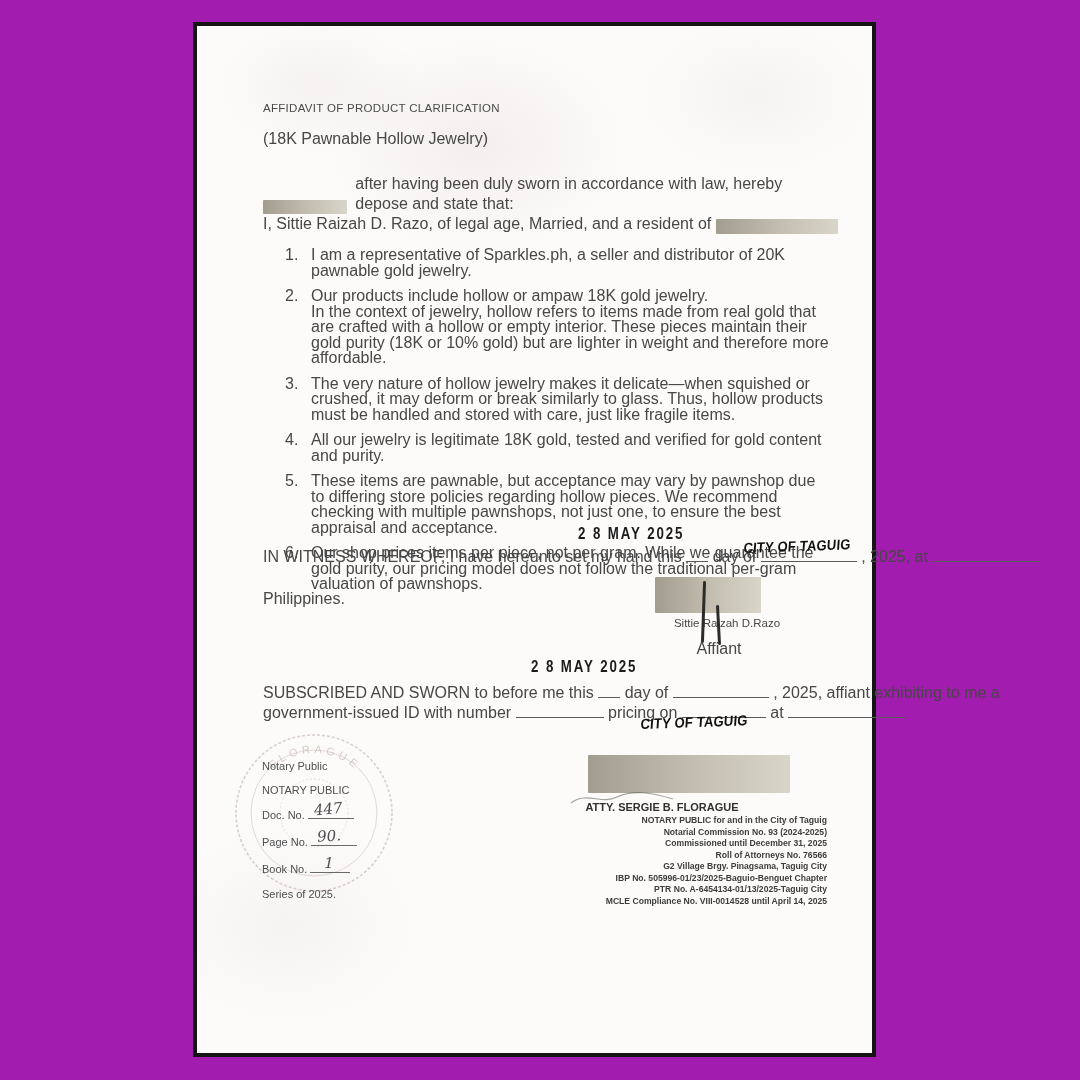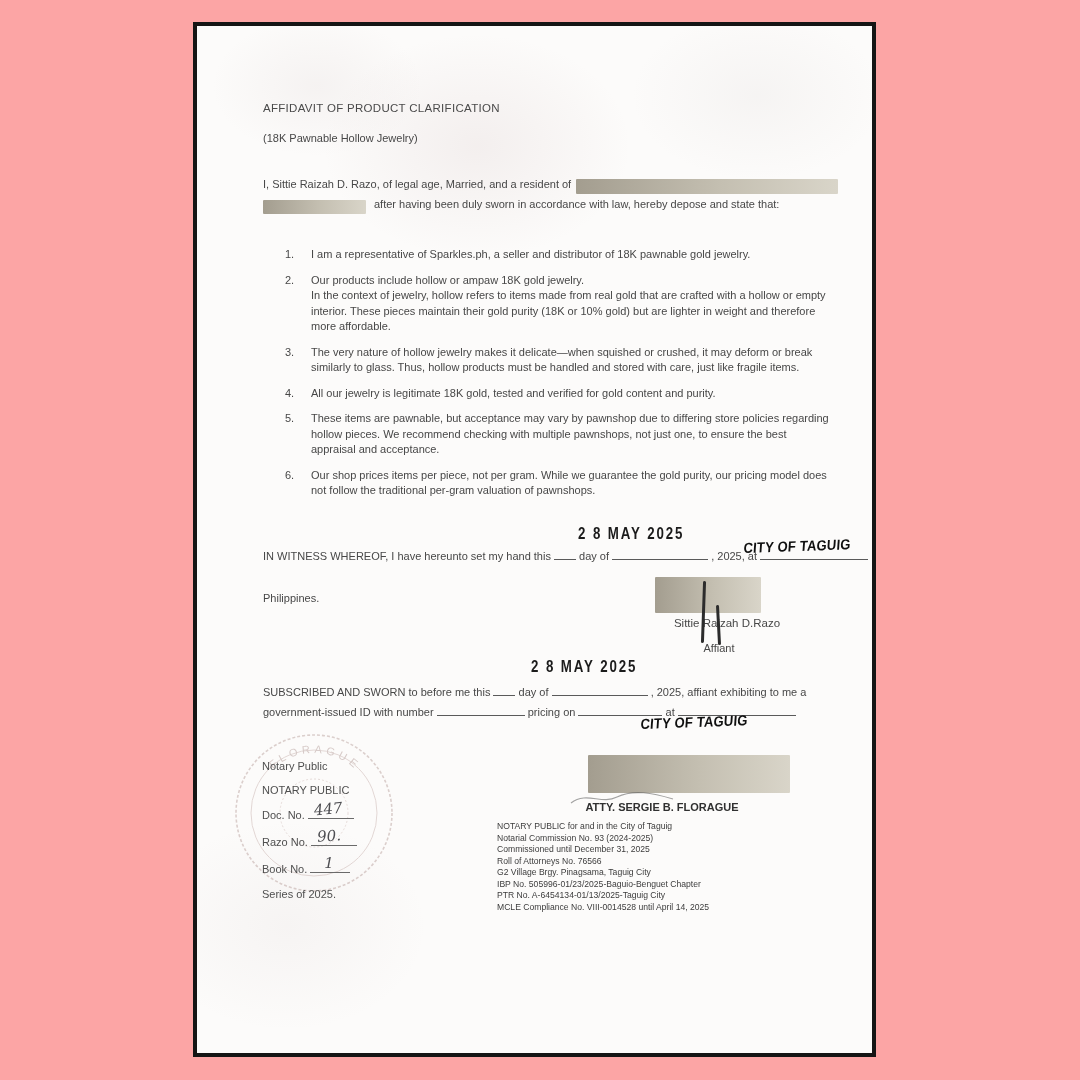--- a/index.html
+++ b/index.html
@@ -1,75 +1,75 @@
 <!DOCTYPE html>
 <html><head>
 <meta charset="utf-8">
 <style>
   html,body{margin:0;padding:0;background:#ffffff;width:1080px;height:1080px;overflow:hidden;}
   *{box-sizing:border-box;}
-  .stage{position:relative;width:1080px;height:1080px;background:#fca5a5;font-family:"Liberation Sans",sans-serif;color:#3f3f3f;}
+  .stage{position:relative;width:1080px;height:1080px;background:#a21caf;font-family:"Liberation Sans",sans-serif;color:#3f3f3f;}
   .page{
     position:absolute;left:193px;top:22px;width:683px;height:1035px;
     border:4px solid #151515;
     background:
       radial-gradient(150px 100px at 120px 60px, rgba(185,165,165,.10), transparent 70%),
       radial-gradient(220px 160px at 280px 120px, rgba(180,150,150,.12), transparent 70%),
       radial-gradient(180px 120px at 560px 70px, rgba(170,160,160,.08), transparent 70%),
       radial-gradient(200px 150px at 90px 900px, rgba(170,150,150,.07), transparent 70%),
       #fcfbfa;
   }
   .abs{position:absolute;}
-  .doc-text{font-size:11px;line-height:15.5px;color:#474747;}
+  .doc-text{font-size:16px;line-height:15.5px;color:#474747;}
   .title{font-size:11.5px;letter-spacing:.3px;color:#4a4a4a;}
   .blank{display:inline-block;border-bottom:1px solid #5a5a5a;height:11px;vertical-align:baseline;}
   .redact{background:linear-gradient(90deg,#a39d8f 0%,#c4bfb1 55%,#d9d5c9 100%);border-radius:1px;}
   .datestamp{
     font-family:"Liberation Sans",sans-serif;font-weight:bold;font-size:14px;color:#1b1b1b;
     letter-spacing:2px;transform:scaleY(1.15) scaleX(.95);transform-origin:left bottom;white-space:nowrap;
   }
   .citystamp{
     font-family:"Liberation Sans",sans-serif;font-weight:bold;font-size:14.5px;color:#101010;
     letter-spacing:.2px;transform:rotate(-2deg) skewX(-6deg) scaleX(.9);transform-origin:left bottom;white-space:nowrap;
   }
   .list-item{display:flex;margin-bottom:10px;}
   .list-num{width:26px;flex:0 0 26px;}
   .list-body{flex:1;}
   .hand{font-family:"DejaVu Serif",serif;font-style:italic;font-size:15px;color:#4e4e52;}
   .notary-line{font-size:11px;color:#4f4f4f;margin-bottom:13px;white-space:nowrap;}
   .nblank{display:inline-block;border-bottom:1px solid #6a6a6a;height:12px;vertical-align:baseline;position:relative;}
   .nhand{position:absolute;left:6px;bottom:0px;}
-  .details{font-size:8.6px;line-height:11.5px;color:#3c3c3c;text-align:left;font-weight:normal;}
+  .details{font-size:8.6px;line-height:11.5px;color:#3c3c3c;text-align:right;font-weight:bold;}
   .sig-stroke{position:absolute;width:2.5px;background:#2c2c2c;border-radius:2px;}
 </style>
 </head>
 <body>
 
 <div class="stage">
   <div class="page">
 
     <div class="abs title" style="left:66px;top:76px;">AFFIDAVIT OF PRODUCT CLARIFICATION</div>
     <div class="abs doc-text" style="left:66px;top:105px;">(18K Pawnable Hollow Jewelry)</div>
 
     <div class="abs" style="left:66px;top:148px;width:575px;">
       <div class="doc-text" style="display:flex;align-items:flex-end;line-height:20px;">
+        <span class="redact" style="width:103px;height:14px;margin-right:8px;"></span>
+        <span>after having been duly sworn in accordance with law, hereby depose and state that:</span>
+      </div>
+      <div class="doc-text" style="display:flex;align-items:flex-end;line-height:20px;">
         <span style="white-space:nowrap;">I, Sittie Raizah D. Razo, of legal age, Married, and a resident of</span>
         <span class="redact" style="flex:1;height:15px;margin-left:5px;"></span>
       </div>
-      <div class="doc-text" style="display:flex;align-items:flex-end;line-height:20px;">
-        <span class="redact" style="width:103px;height:14px;margin-right:8px;"></span>
-        <span>after having been duly sworn in accordance with law, hereby depose and state that:</span>
-      </div>
     </div>
 
     <div class="abs doc-text" style="left:88px;top:221px;width:545px;">
       <div class="list-item">
         <div class="list-num">1.</div>
         <div class="list-body">
-            <div>I am a representative of Sparkles.ph, a seller and distributor of 18K pawnable gold jewelry.</div>
+            <div>I am a representative of Sparkles.ph, a seller and distributor of 20K pawnable gold jewelry.</div>
             <div></div>
           </div>
       </div>
       <div class="list-item">
         <div class="list-num">2.</div>
         <div class="list-body">
             <div>Our products include hollow or ampaw 18K gold jewelry.</div>
             <div>In the context of jewelry, hollow refers to items made from real gold that are crafted with a hollow or empty interior. These pieces maintain their gold purity (18K or 10% gold) but are lighter in weight and therefore more affordable.</div>
           </div>
       </div>
@@ -160,37 +160,37 @@
     </div>
 
     <div class="abs" style="left:65px;top:734px;">
       <div class="notary-line" style="margin-bottom:12px;">Notary Public</div>
       <div class="notary-line" style="margin-bottom:11px;">NOTARY PUBLIC</div>
       <div class="notary-line">
         <span>Doc. No.</span>
         <span class="nblank" style="width:46px;"><span class="hand nhand" style="transform:rotate(-6deg);">447</span></span>
       </div>
       <div class="notary-line">
-        <span>Razo No.</span>
+        <span>Page No.</span>
         <span class="nblank" style="width:46px;"><span class="hand nhand" style="transform:rotate(-4deg);">90.</span></span>
       </div>
       <div class="notary-line">
         <span>Book No.</span>
         <span class="nblank" style="width:40px;"><span class="hand nhand" style="left:14px;">1</span></span>
       </div>
       <div class="notary-line" style="margin-top:4px;">Series of 2025.</div>
     </div>
 
     <div class="redact abs" style="left:391px;top:729px;width:202px;height:38px;"></div>
 
     <div class="abs" style="left:300px;top:775px;width:330px;text-align:center;">
       <svg width="110" height="16" viewBox="0 0 110 16" style="position:absolute;left:70px;top:-10px;opacity:.55;">
         <path d="M4 12 C 20 0, 34 14, 50 6 S 86 2, 106 8" fill="none" stroke="#5a5a5a" stroke-width="1.2"></path>
       </svg>
-      <div style="font-size:11px;font-weight:bold;color:#303030;margin-bottom:8px;">ATTY. SERGIE B. FLORAGUE</div>
+      <div style="font-size:11px;font-weight:bold;color:#303030;margin-bottom:2px;">ATTY. SERGIE B. FLORAGUE</div>
       <div class="details">NOTARY PUBLIC for and in the City of Taguig</div>
       <div class="details">Notarial Commission No. 93 (2024-2025)</div>
       <div class="details">Commissioned until December 31, 2025</div>
       <div class="details">Roll of Attorneys No. 76566</div>
       <div class="details">G2 Village Brgy. Pinagsama, Taguig City</div>
       <div class="details">IBP No. 505996-01/23/2025-Baguio-Benguet Chapter</div>
       <div class="details">PTR No. A-6454134-01/13/2025-Taguig City</div>
       <div class="details">MCLE Compliance No. VIII-0014528 until April 14, 2025</div>
     </div>
 

